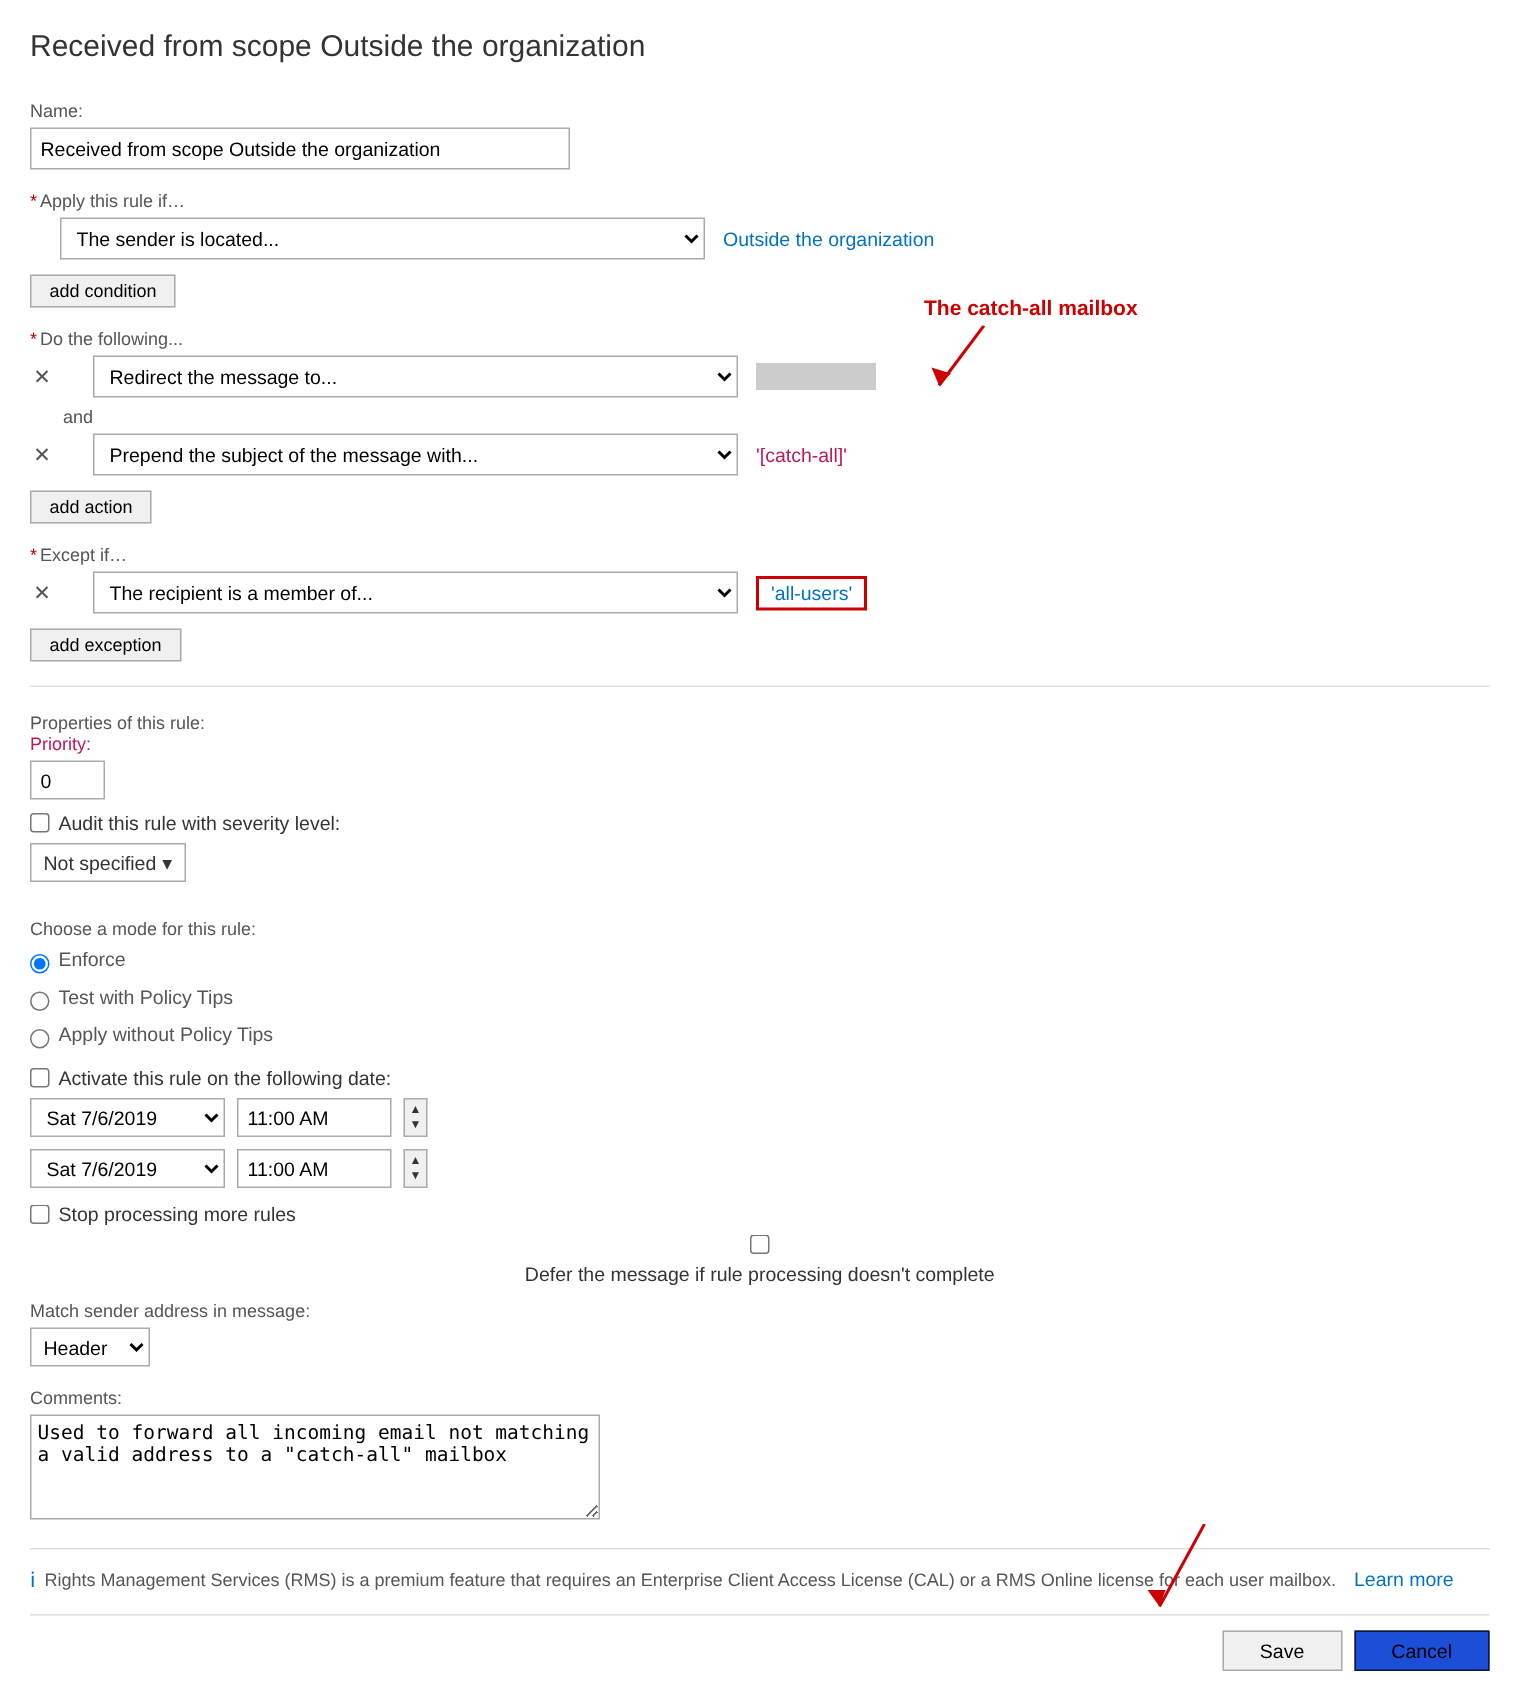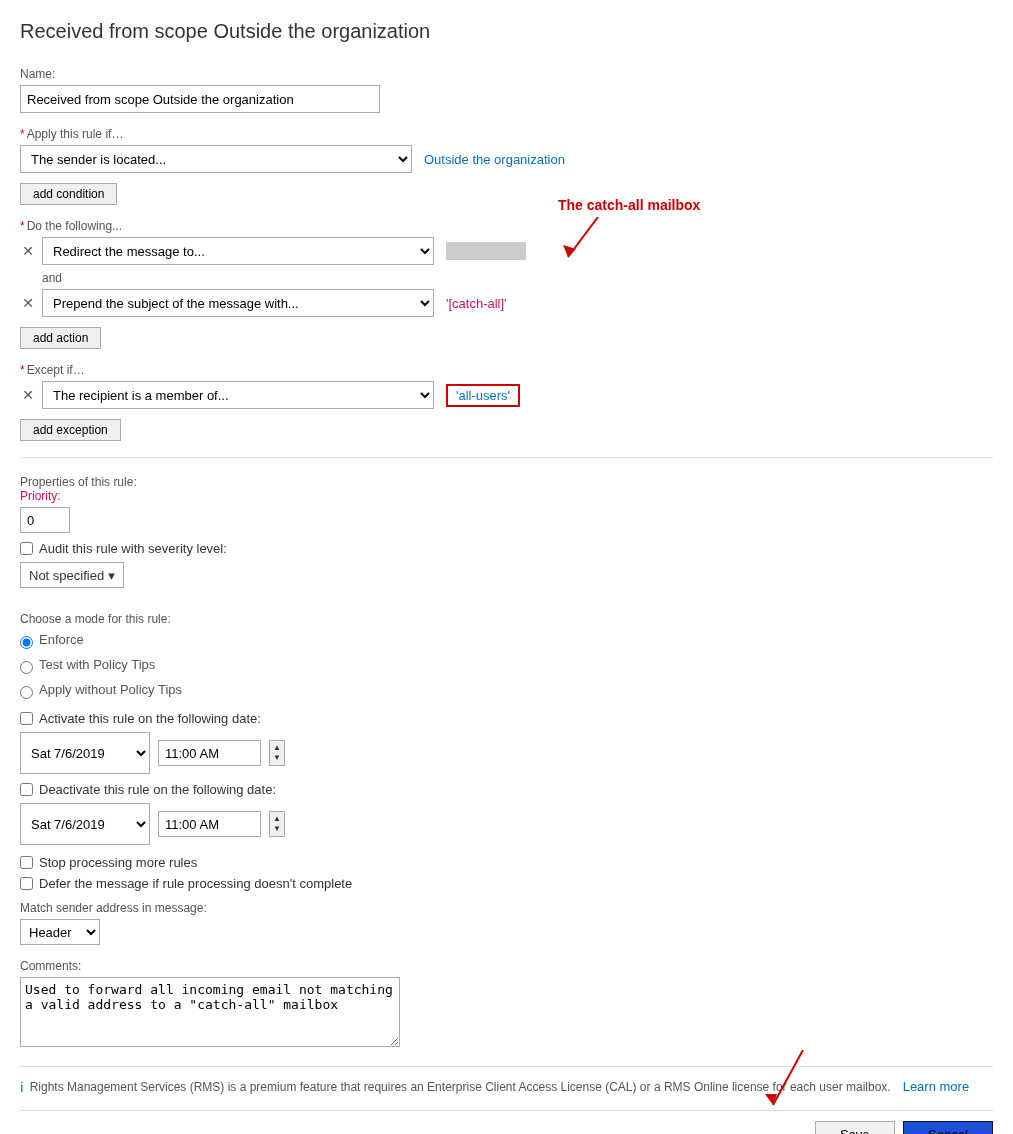--- a/index.html
+++ b/index.html
@@ -51,26 +51,27 @@
       padding: 2px 6px;
       font-size: 13px;
     }
     .condition-row {
       display: flex;
       align-items: center;
       margin-bottom: 6px;
       gap: 6px;
     }
     .condition-row select {
-      width: 392px;
+      width: 430px;
       height: 28px;
       border: 1px solid #aaa;
       padding: 2px 6px;
       font-size: 13px;
       background: #fff;
+      margin-left: 20px;
     }
     .condition-row .x-btn {
       color: #555;
       cursor: pointer;
       font-size: 14px;
       width: 16px;
       text-align: center;
     }
     .link-text {
       color: #0072c6;
@@ -161,21 +162,21 @@
       font-size: 13px;
     }
     .date-row {
       display: flex;
       align-items: center;
       gap: 8px;
       margin-bottom: 4px;
     }
     .date-select {
       width: 130px;
-      height: 42px;
+      height: 26px;
       border: 1px solid #aaa;
       padding: 2px 6px;
       font-size: 13px;
       background: #fff;
     }
     .time-input {
       width: 103px;
       height: 26px;
       border: 1px solid #aaa;
       padding: 2px 6px;
@@ -370,40 +371,36 @@
     <select class="date-select">
       <option value="Sat 7/6/2019">Sat 7/6/2019</option>
     </select>
     <input type="text" class="time-input" value="11:00 AM" style="">
     <div class="spinner-btn">
       <span style="font-size:8px; text-align:center; line-height:1.2;">▲</span>
       <span style="font-size:8px; text-align:center; line-height:1.2;">▼</span>
     </div>
   </div>
 
-  <div class="checkbox-row">
-    <input type="checkbox" id="deactivate-cb" style="">
-    <label for="deactivate-cb">Deactivate this rule on the following date:</label>
-  </div>
   <div class="date-row" style="margin-bottom:10px;">
     <select class="date-select">
       <option value="Sat 7/6/2019">Sat 7/6/2019</option>
     </select>
     <input type="text" class="time-input" value="11:00 AM" style="">
     <div class="spinner-btn">
       <span style="font-size:8px; text-align:center; line-height:1.2;">▲</span>
       <span style="font-size:8px; text-align:center; line-height:1.2;">▼</span>
     </div>
   </div>
 
   <div class="checkbox-row">
     <input type="checkbox" id="stop-cb" style="">
     <label for="stop-cb">Stop processing more rules</label>
   </div>
-  <div class="checkbox-row" style="margin-bottom:10px;">
+  <div class="checkbox-row" style="margin-bottom:10px;flex-direction:column;">
     <input type="checkbox" id="defer-cb" style="">
     <label for="defer-cb">Defer the message if rule processing doesn't complete</label>
   </div>
 
   <div style="margin-bottom:10px;">
     <div style="font-size:12px; color:#555; margin-bottom:4px;">Match sender address in message:</div>
     <select class="header-select">
       <option value="Header">Header</option>
     </select>
   </div>

